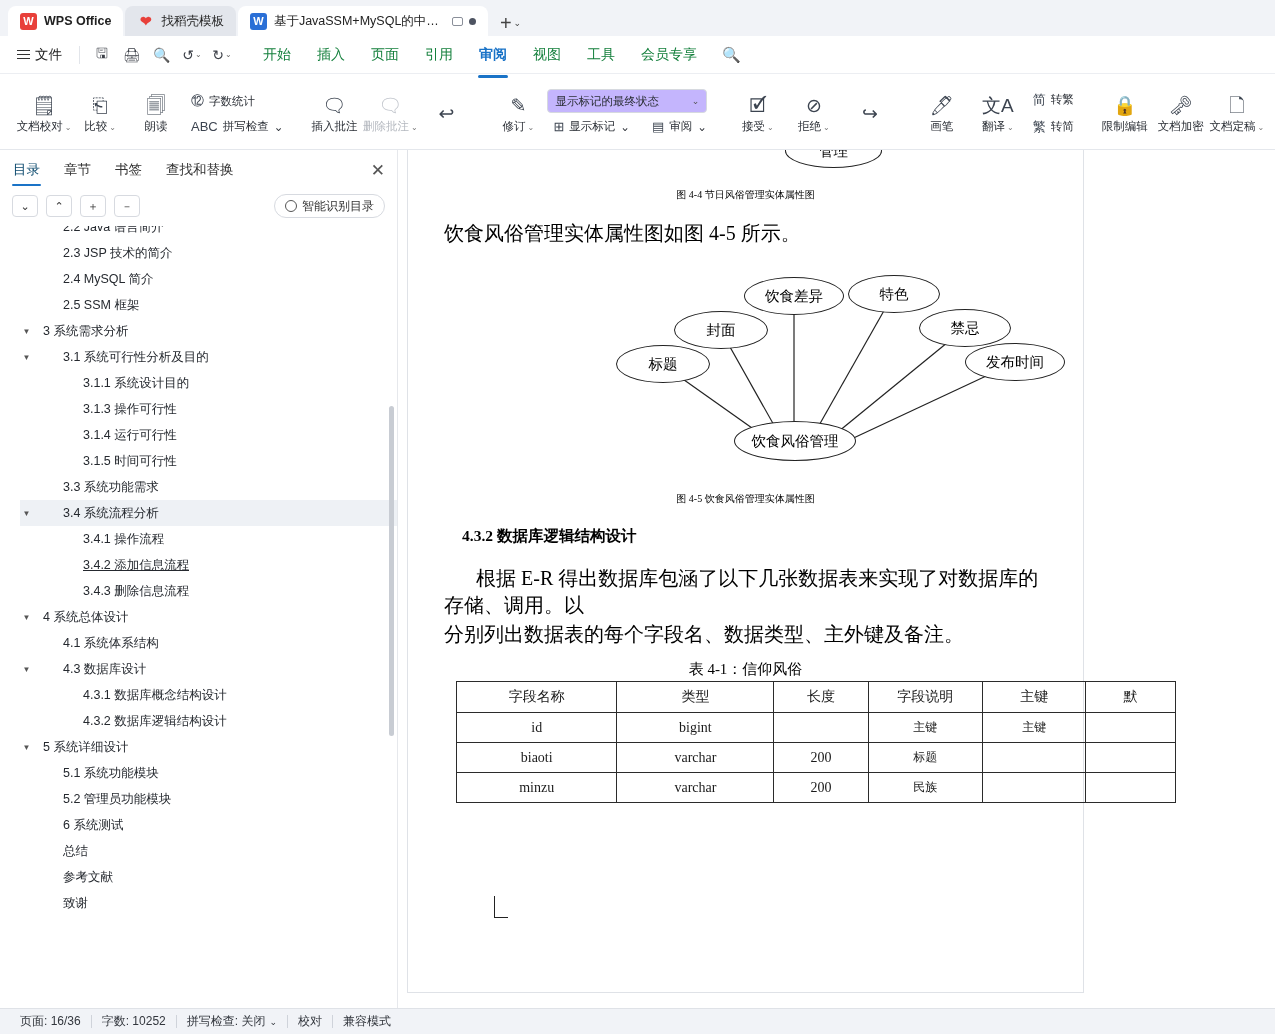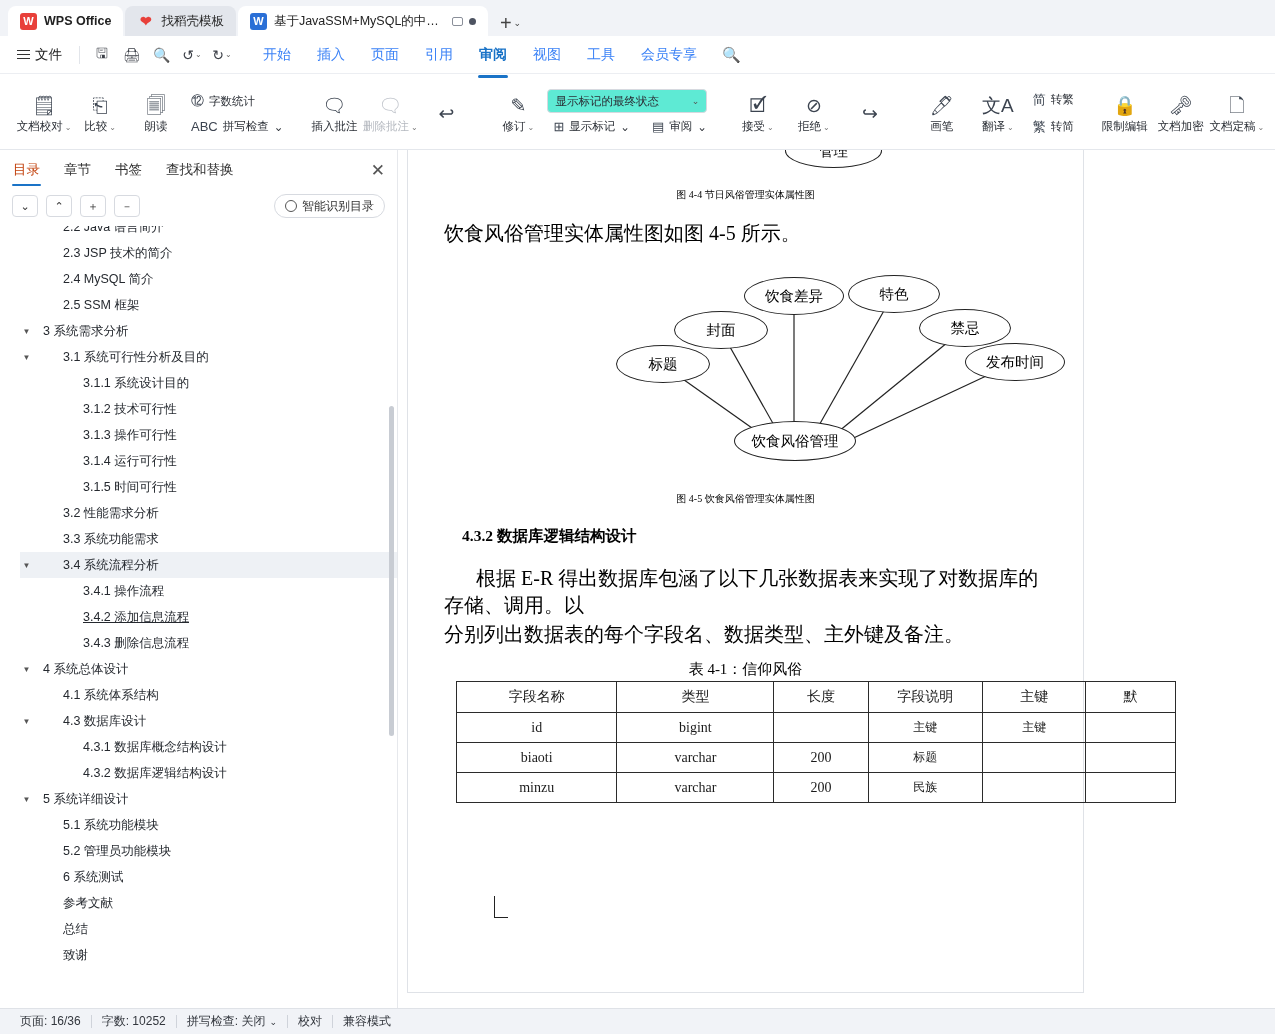--- a/index.html
+++ b/index.html
@@ -49,21 +49,21 @@
   .mfile { display: flex; align-items: center; gap: 5px; padding: 4px 9px; border-radius: 4px; }
   .hamb { display: inline-flex; flex-direction: column; gap: 2.5px; }
   .hamb i { display:block; width: 13px; height: 1.6px; background: #333; }
   .qicon {
     width: 28px; height: 26px; display: flex; align-items: center; justify-content: center;
     color: #3b3f47; font-size: 14px; border-radius: 4px;
   }
   .qsep { width: 1px; height: 18px; background: #e2e5ea; margin: 0 6px; }
   .mi-caret { font-size: 8px; margin-left: 1px; color: #666; }
   .ribbon-tabs { display: flex; align-items: center; gap: 4px; margin-left: 14px; }
-  .rtab { font-size: 14px; padding: 5px 11px; color: #3b82f6; position: relative; }
+  .rtab { font-size: 14px; padding: 5px 11px; color: #15803d; position: relative; }
   .rtab.active { color: #1a73c7; font-weight: bold; }
   .rtab.active::after {
     content: ""; position: absolute; left: 10px; right: 10px; bottom: -9px;
     height: 2.5px; background: #1a73c7; border-radius: 2px;
   }
   .rsearch { margin-left: 12px; color:#3b3f47; font-size: 15px; }
 
   
   .ribbon {
     height: 76px; background: #ffffff; display: flex; align-items: stretch;
@@ -81,35 +81,35 @@
   .bigbtn .lbl .cr { font-size: 8px; margin-left: 2px; color:#777; }
   .stackgroup { display: flex; flex-direction: column; justify-content: center; gap: 3px; }
   .smallbtn {
     display: flex; align-items: center; gap: 5px; font-size: 11.5px; color: #2b2f36;
     padding: 3px 6px; border-radius: 4px; white-space: nowrap;
   }
   .smallbtn .gl { font-size: 13px; color:#3c4450; }
   .selbox {
     display: flex; align-items: center; justify-content: space-between;
     width: 160px; height: 24px; border: 1px solid #d6d9df; border-radius: 4px;
-    background: #5eead4; font-size: 11.5px; padding: 0 7px; color: #2b2f36;
+    background: #c4b5fd; font-size: 11.5px; padding: 0 7px; color: #2b2f36;
   }
   .selbox .chev { font-size: 9px; color: #555; }
 
   
   .body { flex: 1; display: flex; min-height: 0; background:#ffffff; }
 
   
   .sidebar { width: 398px; background: #ffffff; display: flex; flex-direction: column; border-right: 1px solid #e6e8ec; }
   .sb-tabs {
     display: flex; align-items: center; height: 40px; padding: 0 12px; gap: 22px;
     font-size: 13.5px; color: #333; position: relative;
   }
   .sb-tab { position: relative; padding: 9px 1px; }
-  .sb-tab.active { color: #c2410c; }
+  .sb-tab.active { color: #0c4a6e; }
   .sb-tab.active::after {
     content:""; position: absolute; left: 0; right: 0; bottom: 2px; height: 2.5px;
     background: #1a73c7; border-radius: 2px;
   }
   .sb-close { margin-left: auto; font-size: 17px; color: #555; }
   .sb-tools { display: flex; align-items: center; gap: 8px; padding: 4px 12px 8px; }
   .rbtn {
     width: 26px; height: 22px; border: 1px solid #d7dae0; border-radius: 4px;
     display: flex; align-items: center; justify-content: center; font-size: 11px;
     color: #333; background: #fff;
@@ -416,37 +416,29 @@
             <div class="toc-item">
               <span class="arw">▼</span>
               <span class="txt" style="padding-left: 30px;">3.1 系统可行性分析及目的</span>
             </div>
             <div class="toc-item">
               <span class="arw"></span>
               <span class="txt" style="padding-left: 50px;">3.1.1 系统设计目的</span>
             </div>
             <div class="toc-item">
               <span class="arw"></span>
-              <span class="txt" style="padding-left: 50px;">3.1.2 技术可行性</span>
-            </div>
-            <div class="toc-item">
-              <span class="arw"></span>
               <span class="txt" style="padding-left: 50px;">3.1.3 操作可行性</span>
             </div>
             <div class="toc-item">
               <span class="arw"></span>
               <span class="txt" style="padding-left: 50px;">3.1.4 运行可行性</span>
             </div>
             <div class="toc-item">
               <span class="arw"></span>
               <span class="txt" style="padding-left: 50px;">3.1.5 时间可行性</span>
-            </div>
-            <div class="toc-item">
-              <span class="arw"></span>
-              <span class="txt" style="padding-left: 30px;">3.2 性能需求分析</span>
             </div>
             <div class="toc-item">
               <span class="arw"></span>
               <span class="txt" style="padding-left: 30px;">3.3 系统功能需求</span>
             </div>
             <div class="toc-item sel">
               <span class="arw">▼</span>
               <span class="txt" style="padding-left: 30px;">3.4 系统流程分析</span>
             </div>
             <div class="toc-item">
@@ -492,25 +484,25 @@
             <div class="toc-item">
               <span class="arw"></span>
               <span class="txt" style="padding-left: 30px;">5.2 管理员功能模块</span>
             </div>
             <div class="toc-item">
               <span class="arw"></span>
               <span class="txt" style="padding-left: 30px;">6 系统测试</span>
             </div>
             <div class="toc-item">
               <span class="arw"></span>
+              <span class="txt" style="padding-left: 30px;">总结</span>
+            </div>
+            <div class="toc-item">
+              <span class="arw"></span>
               <span class="txt" style="padding-left: 30px;">参考文献</span>
-            </div>
-            <div class="toc-item">
-              <span class="arw"></span>
-              <span class="txt" style="padding-left: 30px;">总结</span>
             </div>
             <div class="toc-item">
               <span class="arw"></span>
               <span class="txt" style="padding-left: 30px;">致谢</span>
             </div>
           </div>
         <div class="scrollbar"></div>
       </div>
     </div>
 

